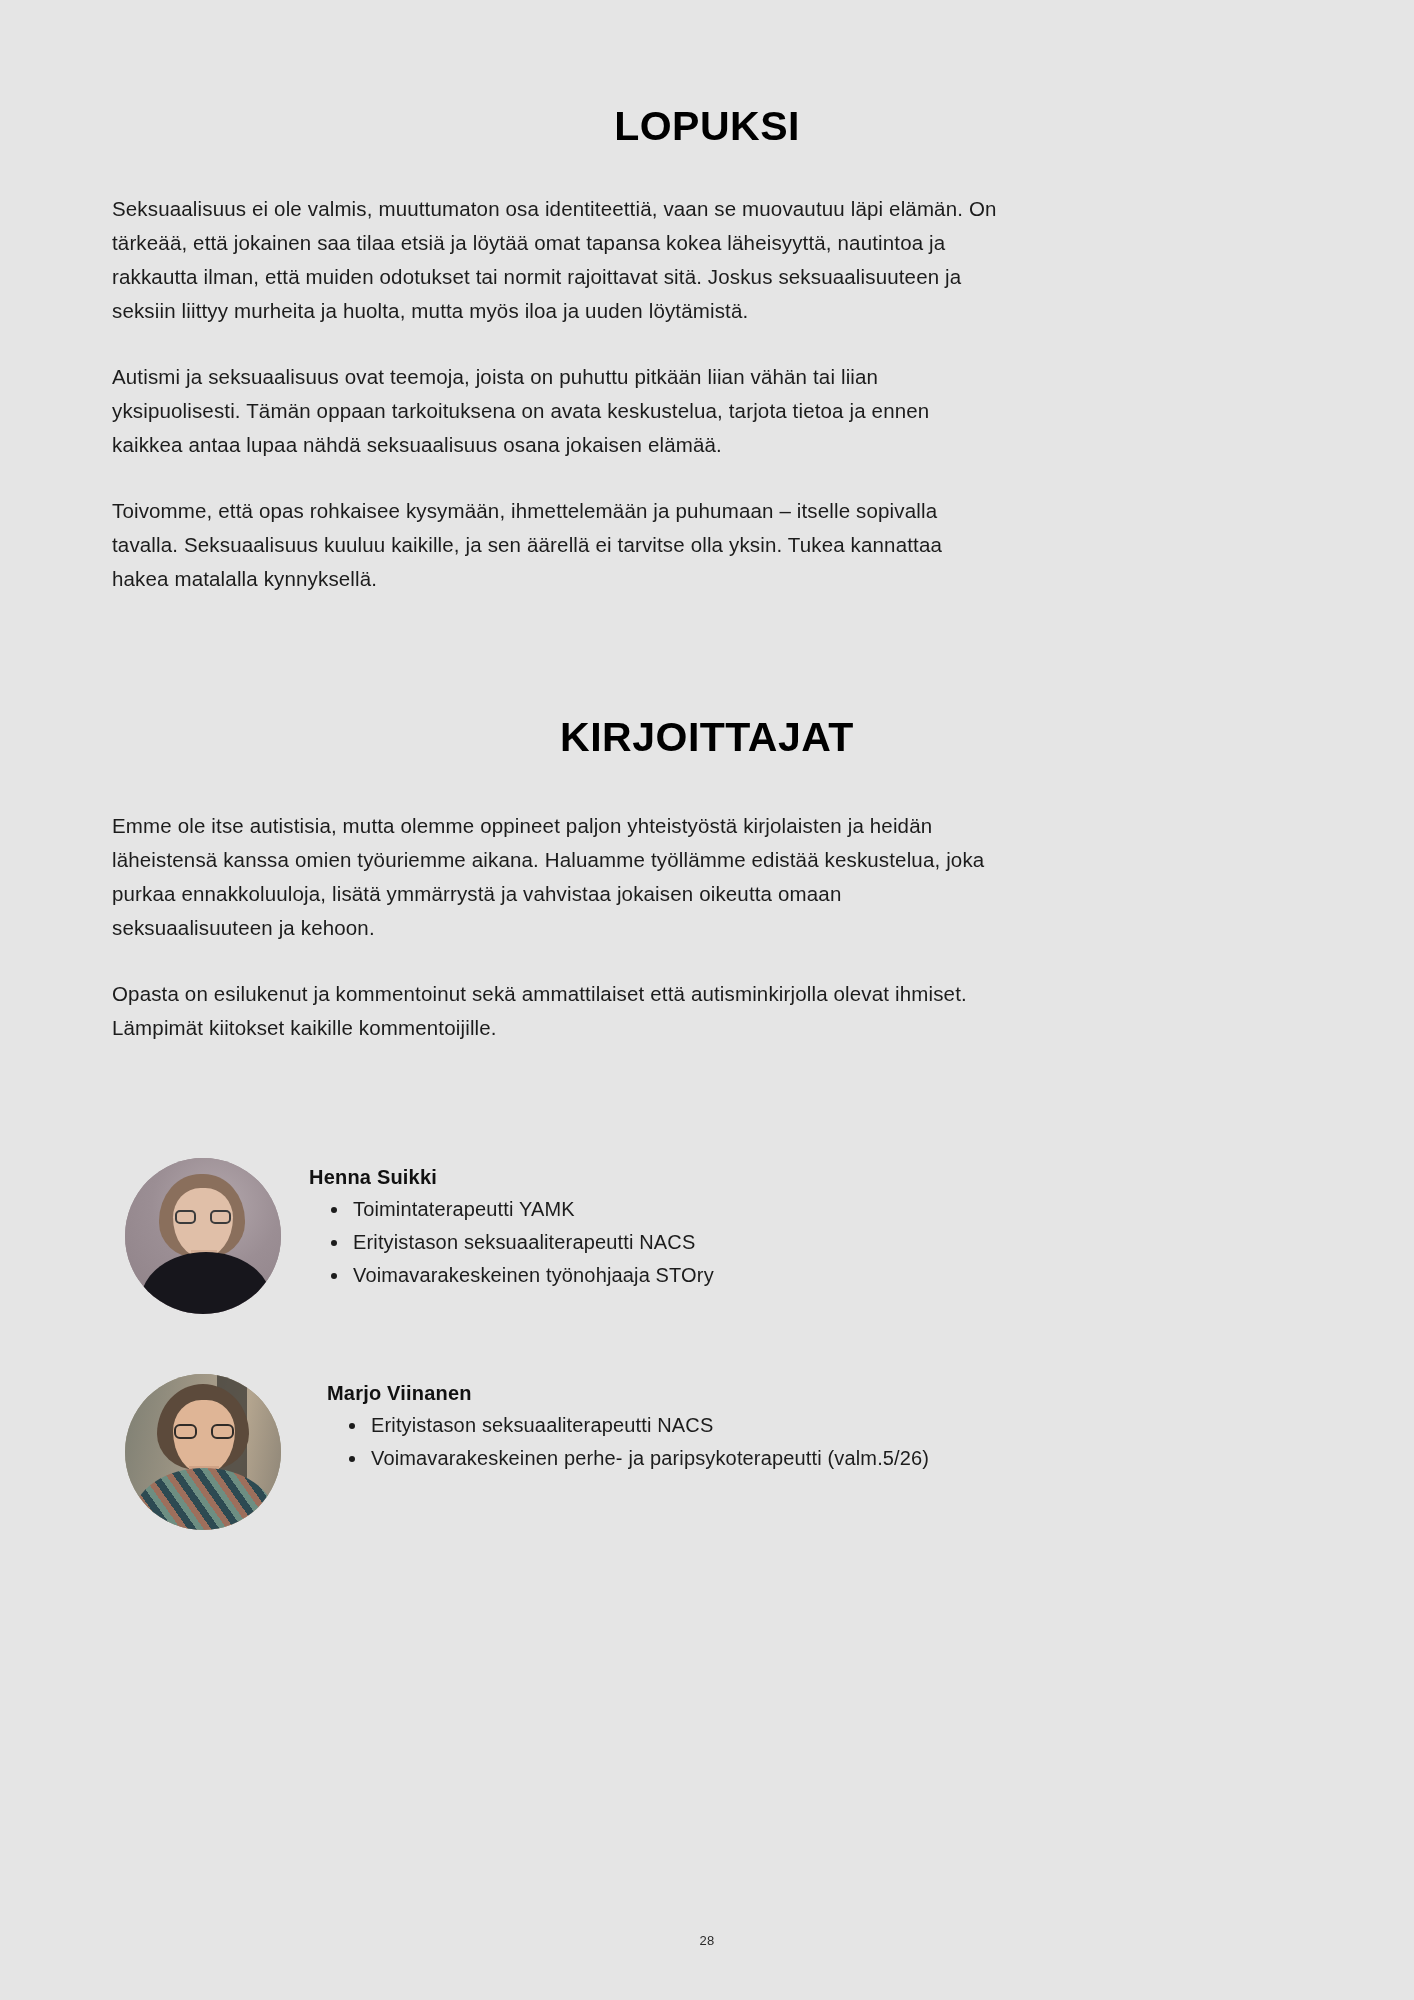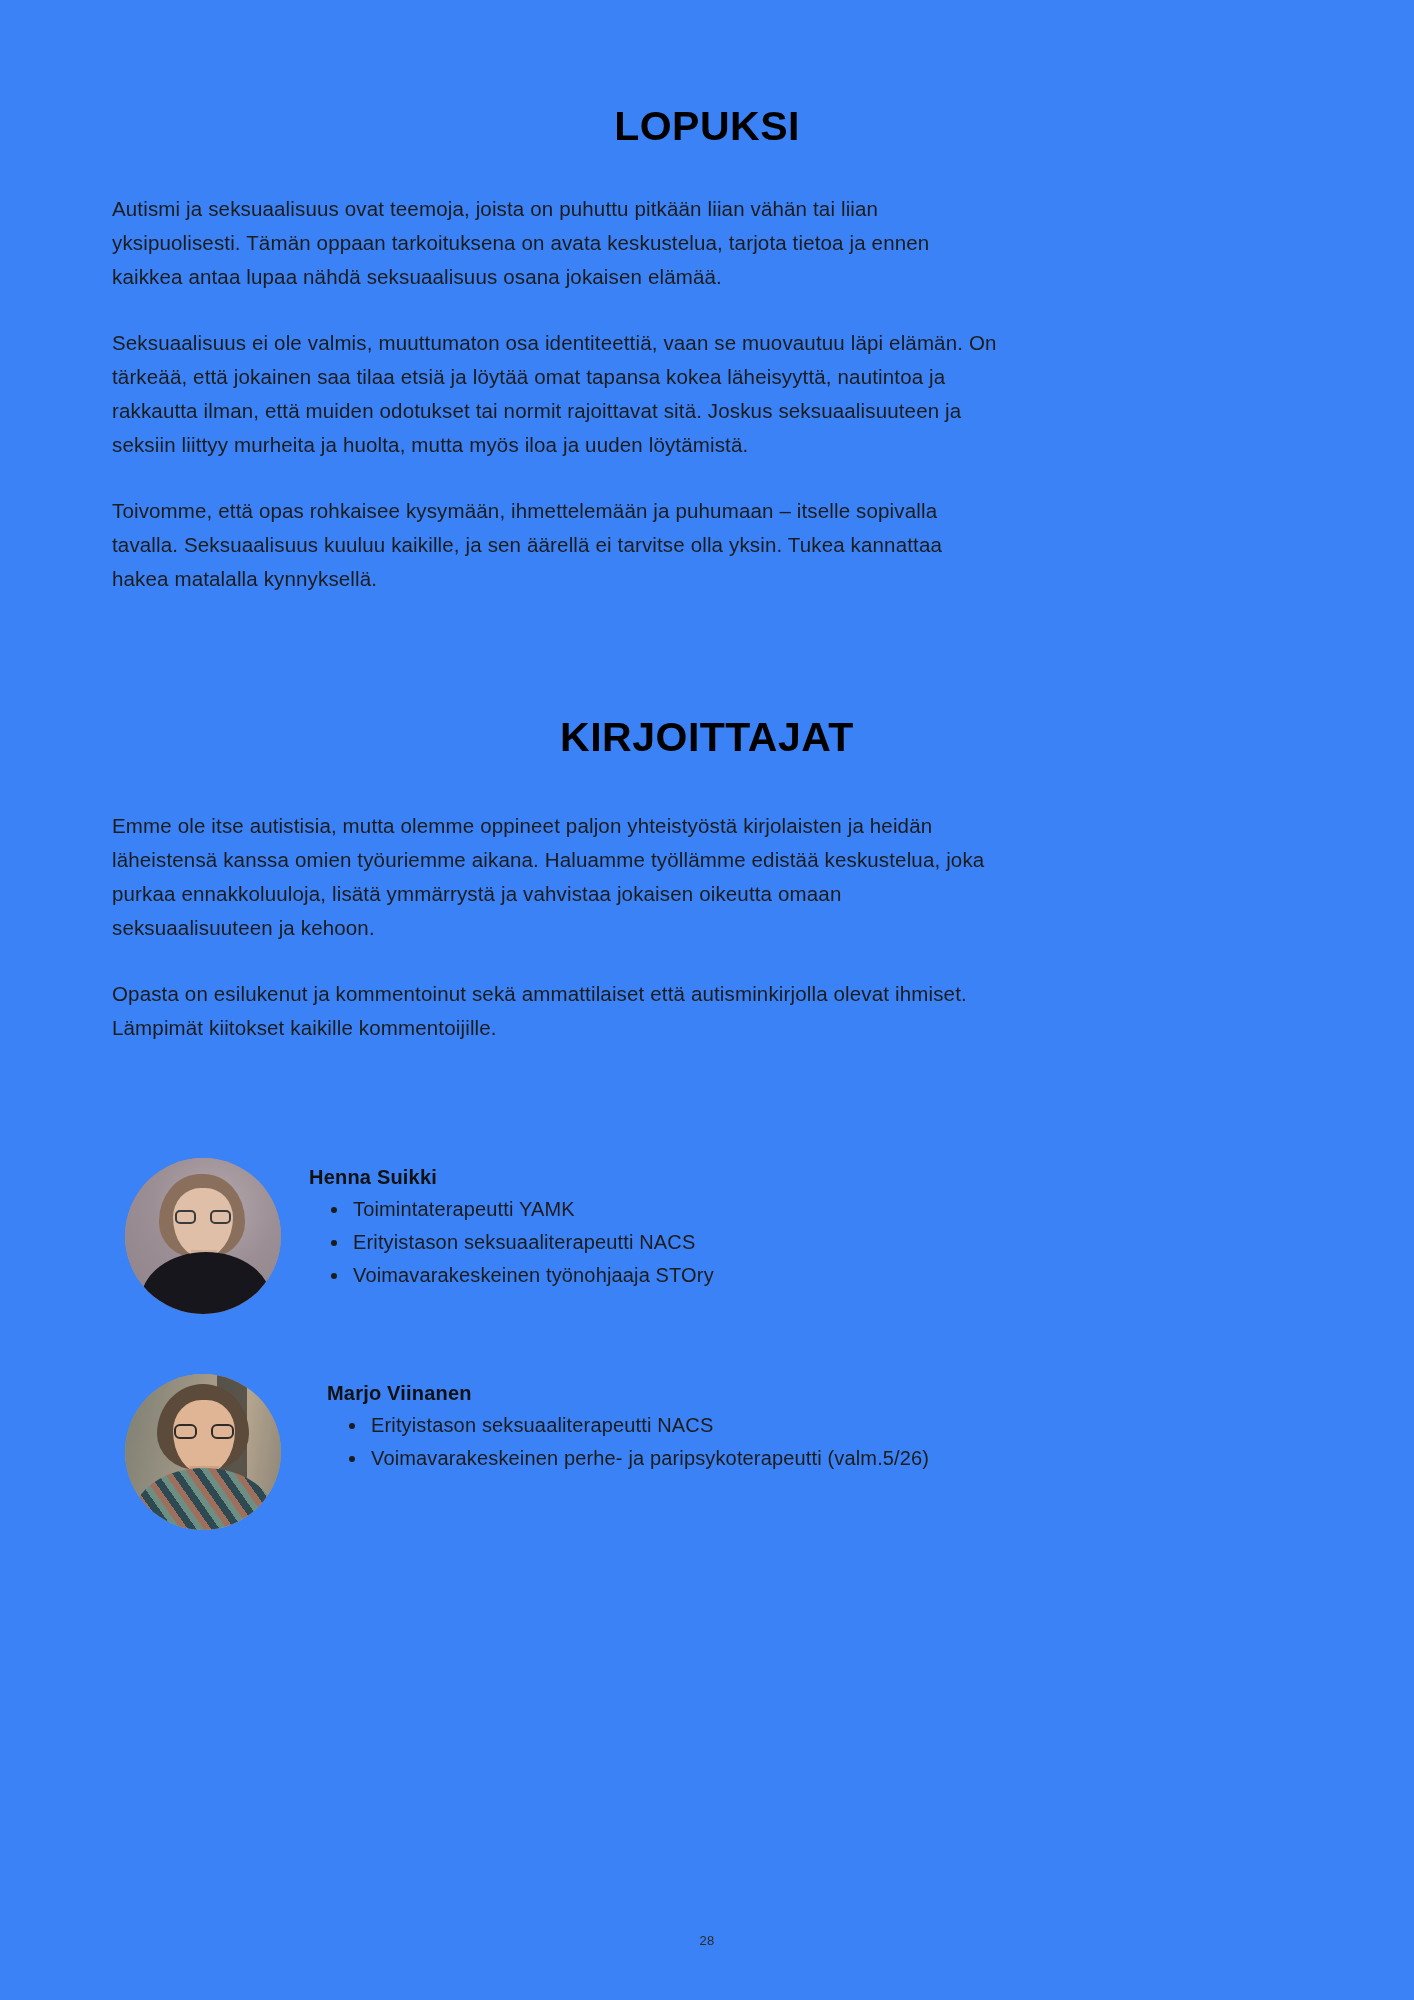--- a/index.html
+++ b/index.html
@@ -12,21 +12,21 @@
     width: 1414px;
     height: 2000px;
     position: relative;
     font-family: "Liberation Sans", sans-serif;
     color: #1a1a1a;
     -webkit-font-smoothing: antialiased;
   }
   .page {
     position: absolute;
     inset: 0;
-    background: #3b82f6;
+    background: #e5e5e5;
     padding: 0;
     box-sizing: border-box;
   }
   .content {
     position: absolute;
     left: 112px;
     top: 0;
     width: 1190px;
   }
 
@@ -260,22 +260,22 @@
 </style>
 </head>
 <body>
 
 <div class="page">
   <div class="content">
 
     <h1 class="section-heading heading-lopuksi">LOPUKSI</h1>
 
     <div class="body-block" style="margin-top:42px;">
+      <p class="para">Seksuaalisuus ei ole valmis, muuttumaton osa identiteettiä, vaan se muovautuu läpi elämän. On tärkeää, että jokainen saa tilaa etsiä ja löytää omat tapansa kokea läheisyyttä, nautintoa ja rakkautta ilman, että muiden odotukset tai normit rajoittavat sitä. Joskus seksuaalisuuteen ja seksiin liittyy murheita ja huolta, mutta myös iloa ja uuden löytämistä.</p>
       <p class="para">Autismi ja seksuaalisuus ovat teemoja, joista on puhuttu pitkään liian vähän tai liian yksipuolisesti. Tämän oppaan tarkoituksena on avata keskustelua, tarjota tietoa ja ennen kaikkea antaa lupaa nähdä seksuaalisuus osana jokaisen elämää.</p>
-      <p class="para">Seksuaalisuus ei ole valmis, muuttumaton osa identiteettiä, vaan se muovautuu läpi elämän. On tärkeää, että jokainen saa tilaa etsiä ja löytää omat tapansa kokea läheisyyttä, nautintoa ja rakkautta ilman, että muiden odotukset tai normit rajoittavat sitä. Joskus seksuaalisuuteen ja seksiin liittyy murheita ja huolta, mutta myös iloa ja uuden löytämistä.</p>
       <p class="para">Toivomme, että opas rohkaisee kysymään, ihmettelemään ja puhumaan – itselle sopivalla tavalla. Seksuaalisuus kuuluu kaikille, ja sen äärellä ei tarvitse olla yksin. Tukea kannattaa hakea matalalla kynnyksellä.</p>
     </div>
 
     <div class="spacer-after-intro"></div>
 
     <h1 class="section-heading heading-kirjoittajat">KIRJOITTAJAT</h1>
 
     <div class="spacer-after-kirj-heading"></div>
 
     <div class="body-block">

